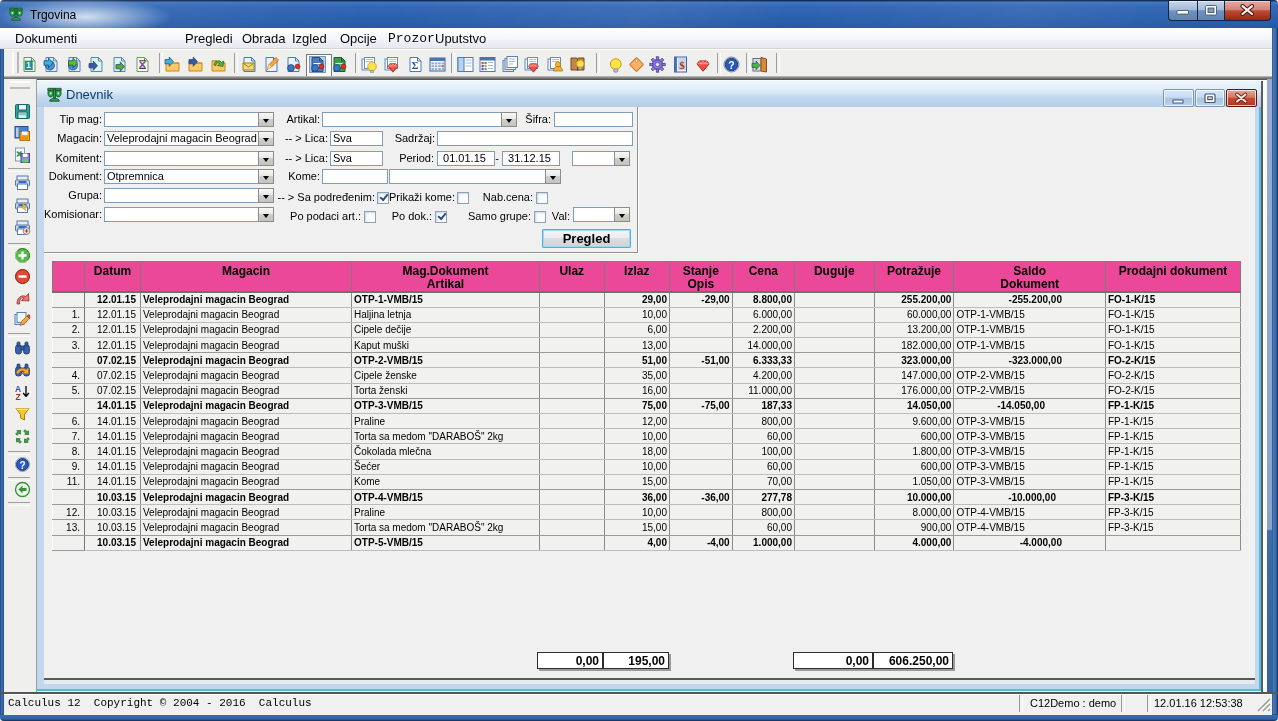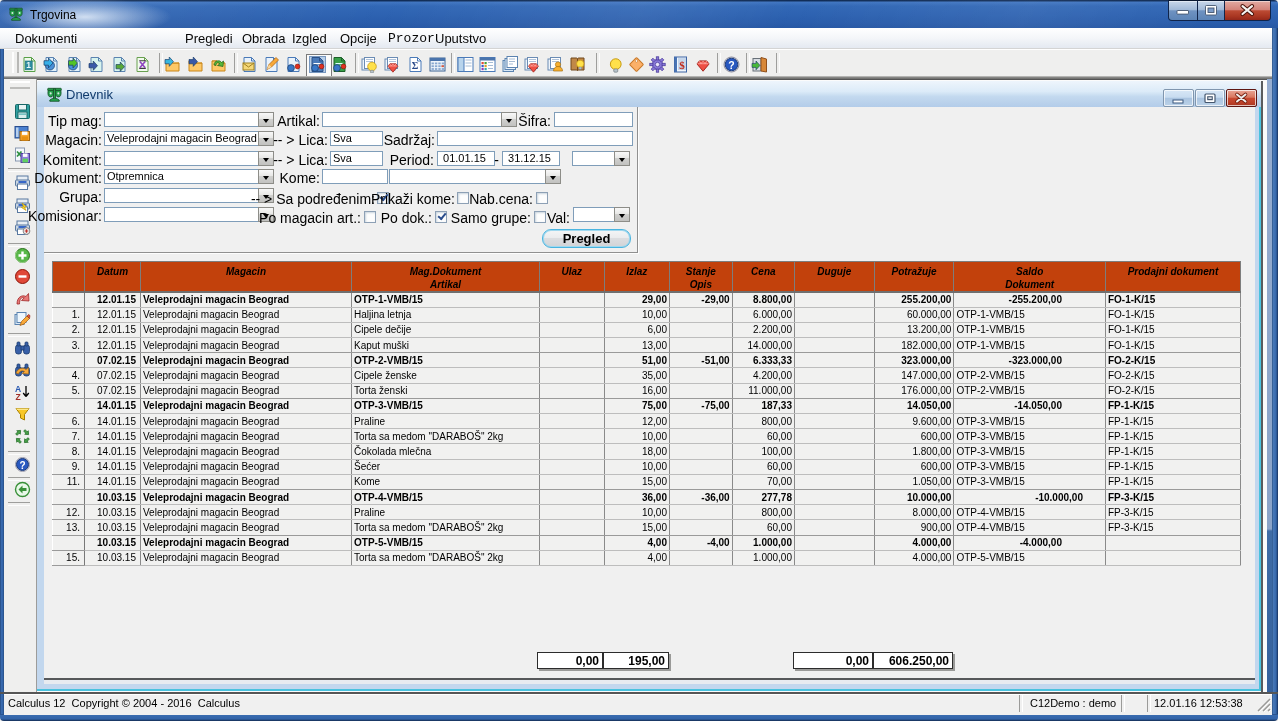--- a/index.html
+++ b/index.html
@@ -63,41 +63,41 @@
   #dmax{left:1158px;width:28px;}
   #dclose{left:1189px;width:29px;border-color:#5e1612;
     background:linear-gradient(180deg,#e9a696 0%,#d97860 45%,#c84a32 52%,#bc4028 80%,#a33420 100%);}
   
   #client{left:44px;top:107px;width:1211px;height:571px;background:#f0f0f0;border-bottom:2px solid #56585a;}
   #clientgap{left:44px;top:680px;width:1211px;height:4px;background:#e7ebf0;}
   #formpanel{left:44px;top:107px;width:593px;height:145px;
     border-right:1px solid #909090;border-bottom:1px solid #909090;
     box-shadow:1px 1px 0 #fdfdfd;}
   
-  .lbl{position:absolute;font-size:14px;color:#000;white-space:nowrap;}
+  .lbl{position:absolute;font-size:11px;color:#000;white-space:nowrap;}
   .fld{position:absolute;height:15px;background:#fff;border:1px solid #7f9db9;box-sizing:border-box;
     font-size:11px;color:#000;padding:0 2px;line-height:13px;white-space:nowrap;overflow:hidden;}
   .cbtn{position:absolute;width:16px;height:15px;box-sizing:border-box;border:1px solid #8d8d88;
     background:linear-gradient(180deg,#f8f8f8 0%,#e8e8e6 45%,#cfcfcd 50%,#c2c2c0 100%);}
   .cbtn:after{content:"";position:absolute;left:4px;top:6px;border:3.5px solid transparent;border-top:4.5px solid #000;}
   .cb{position:absolute;width:12px;height:12px;box-sizing:border-box;background:#fdfdfd;border:1px solid #8da0b5;
     box-shadow:inset 1px 1px 2px #c9d4de;}
   .cbc:before{content:"";position:absolute;left:2px;top:1px;width:6px;height:3px;
     border-left:2px solid #2a4d8c;border-bottom:2px solid #2a4d8c;transform:rotate(-50deg);}
   #pregled{left:542px;top:229px;width:89px;height:19px;box-sizing:border-box;
-    border:1px solid #49b4e0;border-radius:9px;
+    border:1px solid #49b4e0;border-radius:1px;
     background:linear-gradient(180deg,#f4f5f6 0%,#ebecee 45%,#dcdde0 50%,#d2d3d6 100%);
     box-shadow:0 0 0 1px #9fd8ef inset;
     font-size:13px;font-weight:bold;text-align:center;line-height:17px;}
   
   #grid{left:52px;top:261px;}
   table{border-collapse:collapse;table-layout:fixed;border-left:1px solid #7d7d7d;}
   td,th{margin:0;padding:0 2px;font-size:10px;overflow:hidden;white-space:nowrap;box-sizing:border-box;}
-  th{font-weight:bold;font-size:10px;border-right:1px solid #7d7d7d;border-top:1px solid #7d7d7d;height:30px;
-     vertical-align:top;padding-top:3px;line-height:13px;background:#c2410c;font-style:italic;}
+  th{font-weight:bold;font-size:12px;border-right:1px solid #7d7d7d;border-top:1px solid #7d7d7d;height:30px;
+     vertical-align:top;padding-top:3px;line-height:13px;background:#ec4899;}
   #hdrrow th{border-bottom:2px solid #6f6f6f;}
   td{height:15.2px;border-right:1px solid #8a8a8a;border-bottom:1px solid #bdbdbd;background:#f1f1f0;}
   tr.b td{font-weight:bold;}
   tr:has(+ tr.b) td{border-bottom-color:#9a9a9a;}
   td.num{background:#f0f0ef;border:1px solid #fff;border-right:1px solid #787878;border-bottom:1px solid #9a9a9a;
      text-align:right;padding-right:4px;}
   td.r{text-align:right;}
   .fc{border-left:1px solid #7d7d7d;}
   
   .sum{position:absolute;height:17px;background:#fff;border:1px solid #2c2c2c;box-sizing:border-box;
@@ -547,21 +547,21 @@
       <div class="cbtn" style="left:258px;top:188.2px;"></div>
       <div class="lbl" style="left:375px;top:191.2px;transform:translateX(-100%);">-- &gt; Sa podređenim:</div>
       <div class="cb cbc" style="left:377px;top:192.2px;"></div>
       <div class="lbl" style="left:455px;top:191.2px;transform:translateX(-100%);">Prikaži kome:</div>
       <div class="cb " style="left:457px;top:192.2px;"></div>
       <div class="lbl" style="left:533px;top:191.2px;transform:translateX(-100%);">Nab.cena:</div>
       <div class="cb " style="left:536px;top:192.2px;"></div>
       <div class="lbl" style="left:102px;top:208.3px;transform:translateX(-100%);">Komisionar:</div>
       <div class="fld" style="left:104px;top:207.3px;width:155px;"></div>
       <div class="cbtn" style="left:258px;top:207.3px;"></div>
-      <div class="lbl" style="left:361px;top:210.3px;transform:translateX(-100%);">Po magacin art.:</div>
+      <div class="lbl" style="left:361px;top:210.3px;transform:translateX(-100%);">Po podaci art.:</div>
       <div class="cb " style="left:364px;top:211.3px;"></div>
       <div class="lbl" style="left:432px;top:210.3px;transform:translateX(-100%);">Po dok.:</div>
       <div class="cb cbc" style="left:435px;top:211.3px;"></div>
       <div class="lbl" style="left:531px;top:210.3px;transform:translateX(-100%);">Samo grupe:</div>
       <div class="cb " style="left:534px;top:211.3px;"></div>
       <div class="lbl" style="left:570px;top:210.3px;transform:translateX(-100%);">Val:</div>
       <div class="fld" style="left:573px;top:207.3px;width:42px;"></div>
       <div class="cbtn" style="left:614px;top:207.3px;"></div>
       <div class="abs" id="pregled">Pregled</div>
     </div>
@@ -698,21 +698,21 @@
             <td class="num"></td>
             <td class="r fc" style="padding-right:4px">14.01.15</td>
             <td>Veleprodajni magacin Beograd</td>
             <td>OTP-3-VMB/15</td>
             <td class="r"></td>
             <td class="r">75,00</td>
             <td class="r">-75,00</td>
             <td class="r">187,33</td>
             <td class="r"></td>
             <td class="r">14.050,00</td>
-            <td class="r" style="padding-right:43px">-14.050,00</td>
+            <td class="r" style="padding-right:60px">-14.050,00</td>
             <td>FP-1-K/15</td>
           </tr>
           <tr>
             <td class="num">6.</td>
             <td class="r fc" style="padding-right:4px">14.01.15</td>
             <td>Veleprodajni magacin Beograd</td>
             <td>Praline</td>
             <td class="r"></td>
             <td class="r">12,00</td>
             <td class="r"></td>
@@ -782,21 +782,21 @@
             <td class="num"></td>
             <td class="r fc" style="padding-right:4px">10.03.15</td>
             <td>Veleprodajni magacin Beograd</td>
             <td>OTP-4-VMB/15</td>
             <td class="r"></td>
             <td class="r">36,00</td>
             <td class="r">-36,00</td>
             <td class="r">277,78</td>
             <td class="r"></td>
             <td class="r">10.000,00</td>
-            <td class="r" style="padding-right:22px">-10.000,00</td>
+            <td class="r" style="padding-right:49px">-10.000,00</td>
             <td>FP-3-K/15</td>
           </tr>
           <tr>
             <td class="num">12.</td>
             <td class="r fc" style="padding-right:4px">10.03.15</td>
             <td>Veleprodajni magacin Beograd</td>
             <td>Praline</td>
             <td class="r"></td>
             <td class="r">10,00</td>
             <td class="r"></td>
@@ -825,47 +825,33 @@
             <td class="r fc" style="padding-right:4px">10.03.15</td>
             <td>Veleprodajni magacin Beograd</td>
             <td>OTP-5-VMB/15</td>
             <td class="r"></td>
             <td class="r">4,00</td>
             <td class="r">-4,00</td>
             <td class="r">1.000,00</td>
             <td class="r"></td>
             <td class="r">4.000,00</td>
             <td class="r" style="padding-right:43px">-4.000,00</td>
-            <td></td>
-          </tr>
-          <tr>
-            <td class="num">15.</td>
-            <td class="r fc" style="padding-right:4px">10.03.15</td>
-            <td>Veleprodajni magacin Beograd</td>
-            <td>Torta sa medom "DARABOŠ" 2kg</td>
-            <td class="r"></td>
-            <td class="r">4,00</td>
-            <td class="r"></td>
-            <td class="r">1.000,00</td>
-            <td class="r"></td>
-            <td class="r">4.000,00</td>
-            <td>OTP-5-VMB/15</td>
             <td></td>
           </tr>
         </tbody>
       </table>
     </div>
   <div class="abs sum" style="left:537px;top:652px;width:66px;">0,00</div>
   <div class="abs sum" style="left:603px;top:652px;width:66px;">195,00</div>
   <div class="abs sum" style="left:793px;top:652px;width:80px;">0,00</div>
   <div class="abs sum" style="left:873px;top:652px;width:80px;">606.250,00</div>
 
   <div class="abs" id="statustop"></div>
   <div class="abs" id="statusbar"></div>
-  <div class="abs stxt" style="left:8px;top:697px;">Calculus 12&nbsp; Copyright © 2004 - 2016&nbsp; Calculus</div>
+  <div class="abs stxt" style="left:8px;top:697px;font-family:Liberation Mono, monospace;">Calculus 12&nbsp; Copyright © 2004 - 2016&nbsp; Calculus</div>
   <div class="abs sdiv" style="left:1019px;top:695px;"></div>
   <div class="abs stxt" style="left:1030px;top:697px;">C12Demo : demo</div>
   <div class="abs sdiv" style="left:1121px;top:695px;"></div>
   <div class="abs sdiv" style="left:1147px;top:695px;"></div>
   <div class="abs stxt" style="left:1154px;top:697px;">12.01.16 12:53:38</div>
   <div class="abs" id="grip" style="left:1256px;top:697px;width:16px;height:16px;"><svg width="16" height="16">
         <path d="M14 2 L2 14 M14 7 L7 14 M14 12 L12 14" stroke="#9a9a98" stroke-width="1.5"></path>
         <path d="M15 3 L3 15 M15 8 L8 15 M15 13 L13 15" stroke="#fdfdfd" stroke-width="1"></path>
       </svg></div>
 <div class="sico" style="top:102.5px;">

